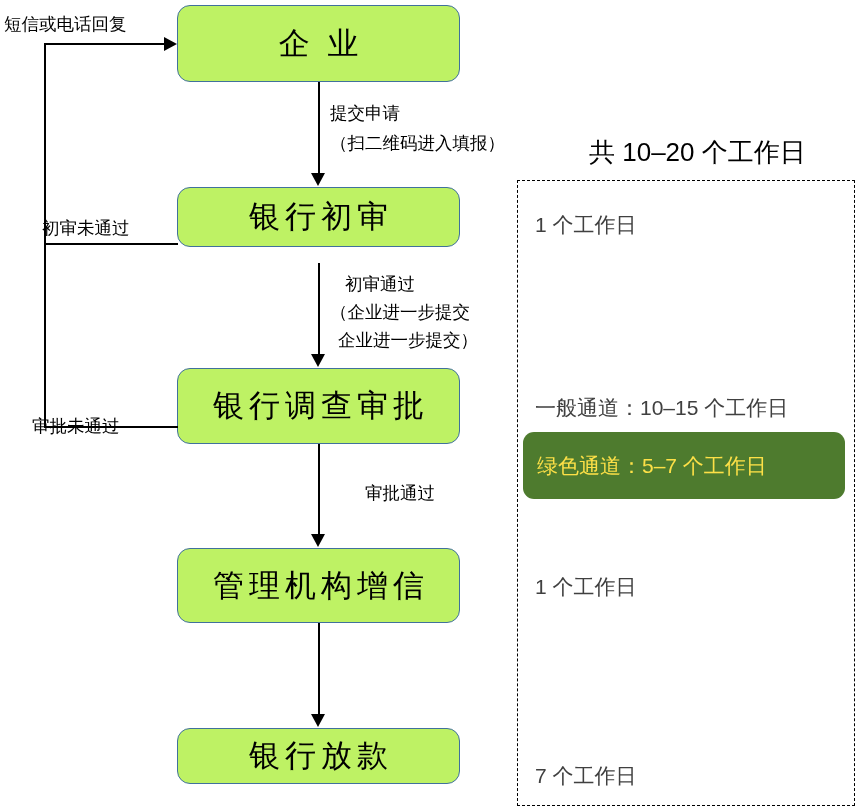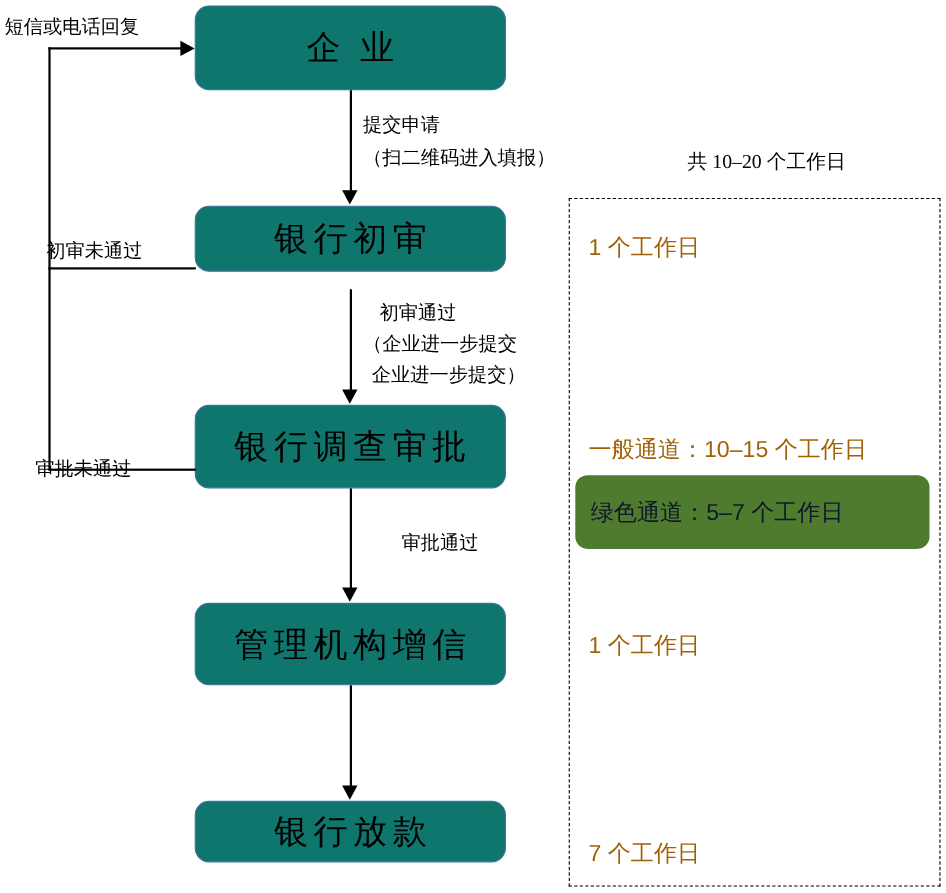--- a/index.html
+++ b/index.html
@@ -13,21 +13,21 @@
     height: 812px;
     background: #ffffff;
     overflow: hidden;
     font-family: "Liberation Serif", "DejaVu Serif", serif;
   }
 
   
   .node {
     position: absolute;
     box-sizing: border-box;
-    background: #0f766e;
+    background: #bef264;
     border: 1.6px solid #41719c;
     border-radius: 13px;
     display: flex;
     align-items: center;
     justify-content: center;
     color: #000000;
     font-family: "Liberation Serif", "DejaVu Serif", serif;
     font-size: 31px;
     letter-spacing: 5px;
     text-indent: 5px;
@@ -70,46 +70,45 @@
     font-size: 17.5px;
     line-height: 25px;
     white-space: nowrap;
   }
   .elabel.ctr { text-align: center; }
 
   
   .panel-title {
     position: absolute;
     color: #000000;
-    font-family: Liberation Serif, serif;
-    font-size: 18px;
+    font-family: Liberation Sans, sans-serif;
+    font-size: 26px;
     white-space: nowrap;
-    margin-left: 36px;
   }
   .dashbox {
     position: absolute;
     box-sizing: border-box;
     border: 1.8px dashed #000000;
     background: transparent;
   }
   .dur {
     position: absolute;
-    color: #a16207;
+    color: #404040;
     font-family: "Liberation Sans", "DejaVu Sans", sans-serif;
     font-size: 21px;
     white-space: nowrap;
   }
   .greenbox {
     position: absolute;
     box-sizing: border-box;
     background: #4e7b2e;
     border-radius: 11px;
     display: flex;
     align-items: center;
-    color: #0f172a;
+    color: #fde047;
     font-family: "Liberation Sans", "DejaVu Sans", sans-serif;
     font-size: 21px;
     padding-left: 14px;
     white-space: nowrap;
   }
 </style>
 </head>
 <body>
 
 <div id="canvas">

